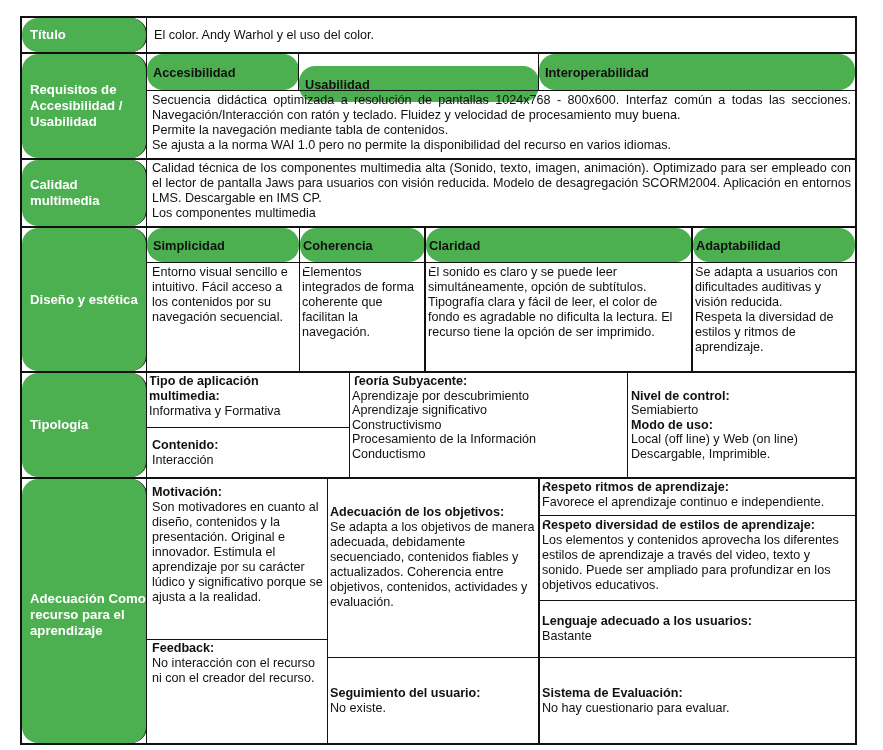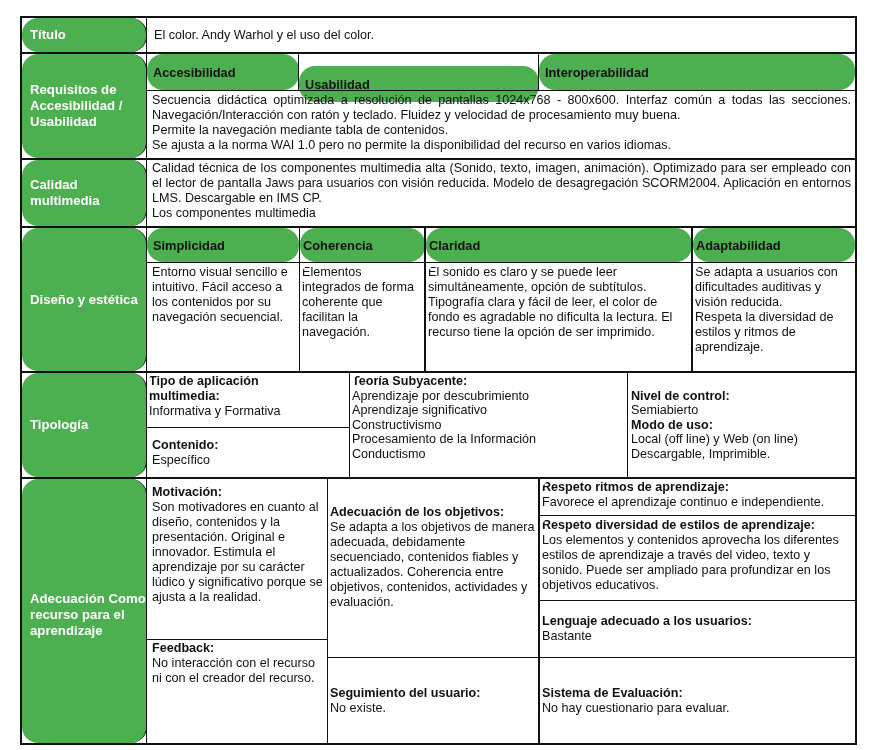--- a/index.html
+++ b/index.html
@@ -82,21 +82,21 @@
 
   <div class="cell lbl" style="left:0;top:355px;width:125px;height:104px;">Tipología</div>
 
   <div class="cell txt" style="left:122px;top:355px;width:202px;height:54px;padding-top:1px;">
     <span class="b" style="width:150px;">Tipo de aplicación multimedia:</span>
     <span class="line">Informativa y Formativa</span>
   </div>
   <div class="hl" style="left:125px;top:409px;width:202px;"></div>
   <div class="cell txt vc" style="left:125px;top:410px;width:202px;height:49px;">
     <span class="b">Contenido:</span>
-    <span class="line">Específico</span>
+    <span class="line">Interacción</span>
   </div>
   <div class="vl" style="left:327px;top:355px;height:104px;"></div>
 
   <div class="cell txt" style="left:328px;top:355px;width:277px;height:116px;padding:1px 3px 0 2px;line-height:14.5px;">
     <span class="b">Teoría Subyacente:</span>
     <span class="line">Aprendizaje por descubrimiento</span>
     <span class="line">Aprendizaje significativo</span>
     <span class="line">Constructivismo</span>
     <span class="line">Procesamiento de la Información</span>
     <span class="line">Conductismo</span>

